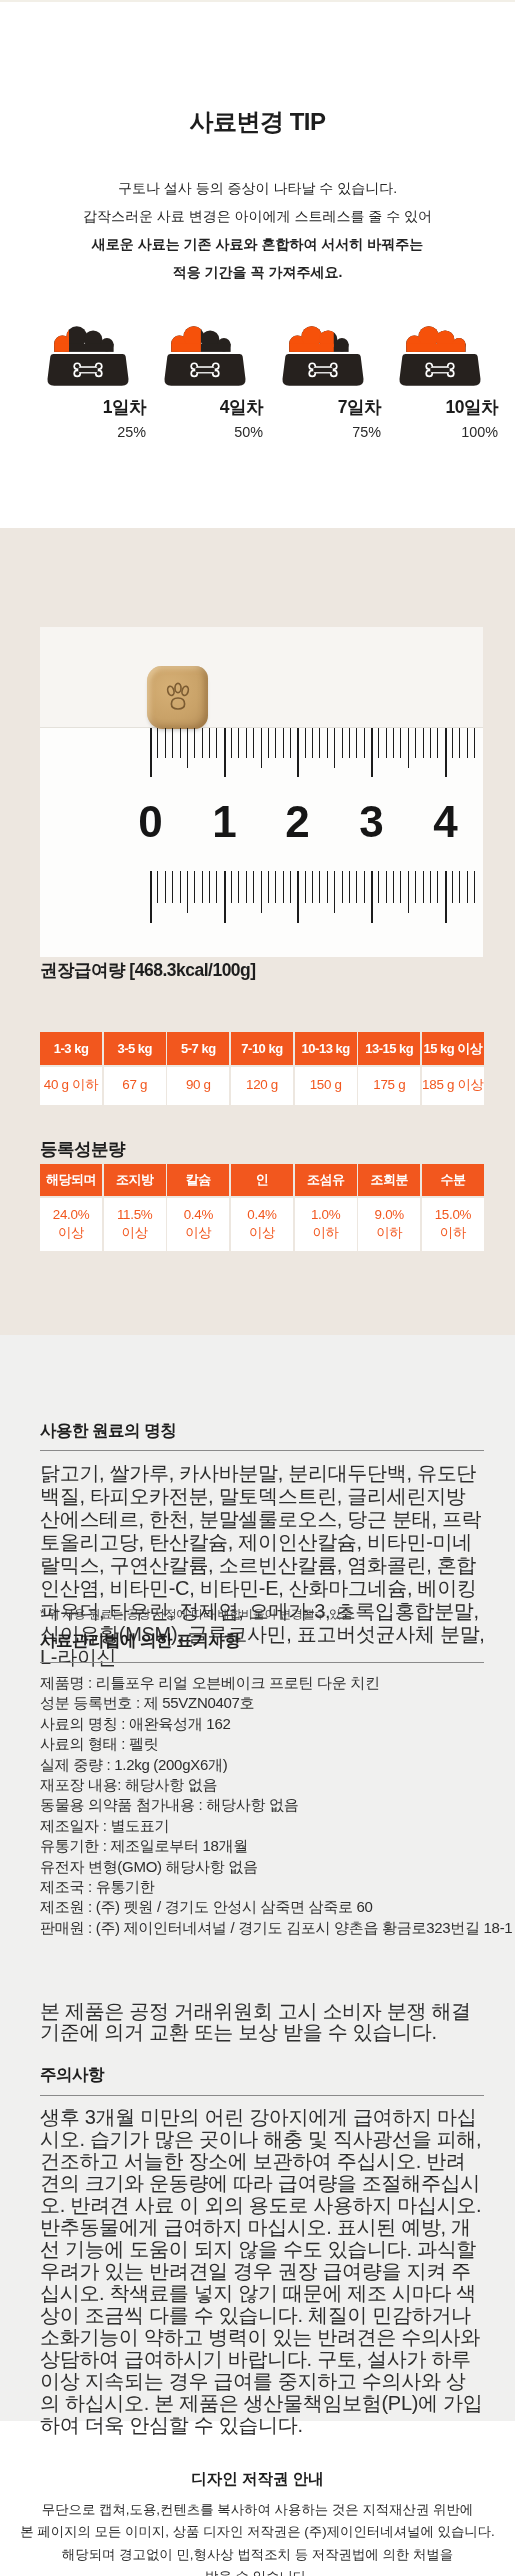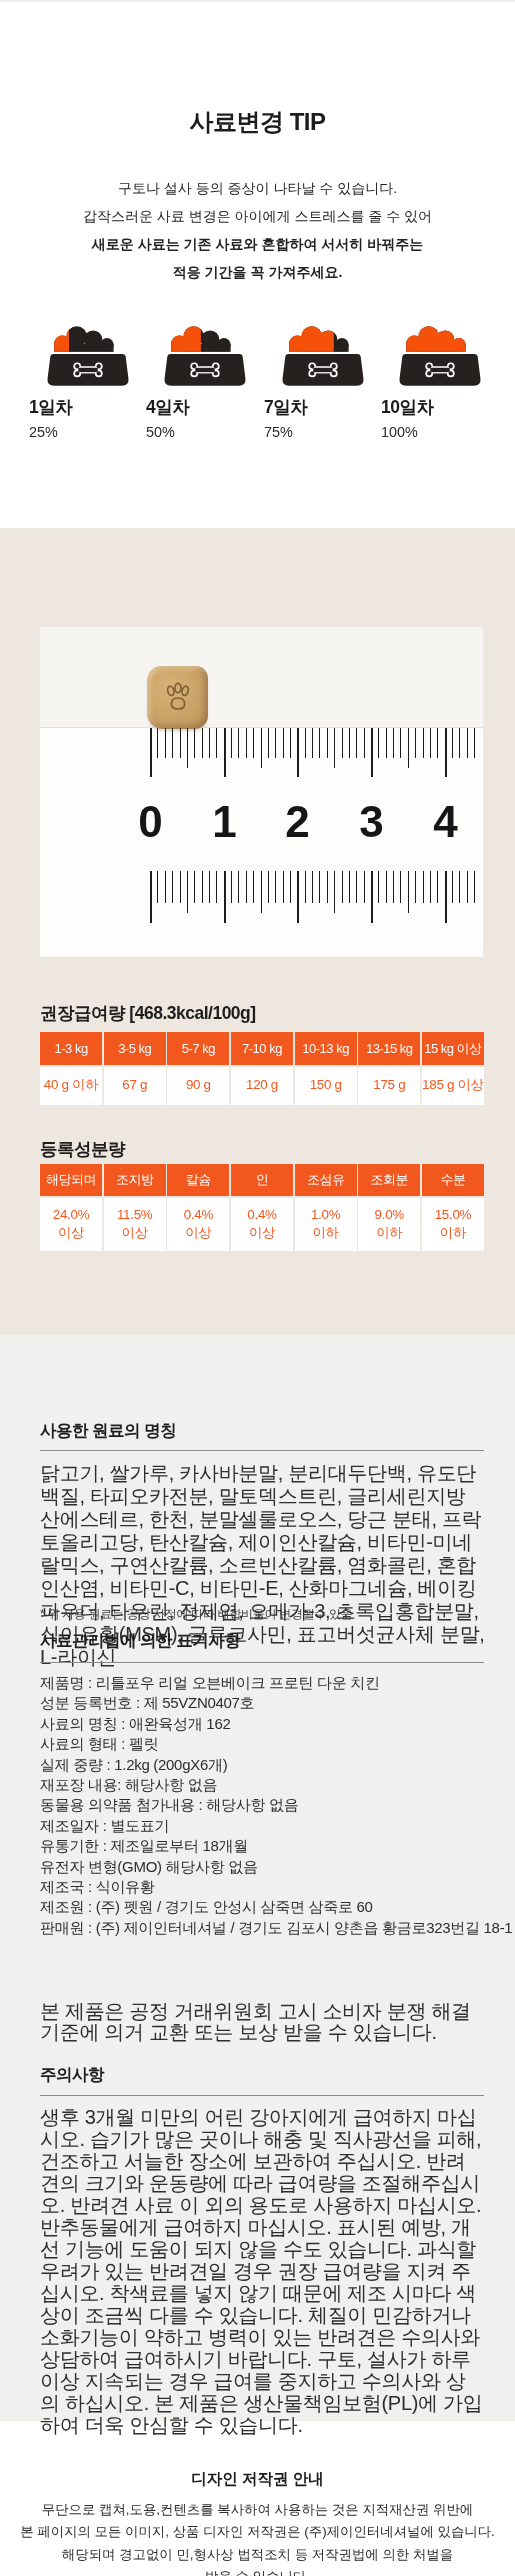--- a/index.html
+++ b/index.html
@@ -10,21 +10,21 @@
   .band-beige{top:528px;height:807px;background:#EDE7E0;}
   .band-gray{top:1335px;height:1086px;background:#F0F0EF;}
   .topline{top:0;left:0;width:515px;height:1.5px;background:#F2EFE7;}
 
   
   .main-title{top:106px;left:0;width:515px;text-align:center;font-size:24px;font-weight:700;
               letter-spacing:-0.5px;color:#1d1d1d;}
   .intro{top:174px;left:0;width:515px;text-align:center;font-size:14px;line-height:28px;color:#222;}
   .intro .b{font-weight:700;}
 
-  .bowl{top:325px;width:117px;text-align:left;}
+  .bowl{top:325px;width:117px;text-align:right;}
   .bowl svg{display:block;margin:0 auto;}
   .day-label{margin-top:8.2px;font-size:17.5px;font-weight:700;color:#1b1b1b;letter-spacing:-0.5px;}
   .day-pct{margin-top:5.2px;font-size:14.4px;color:#2a2a2a;}
 
   
   .photo-box{left:40px;top:627px;width:443px;height:330px;background:#F7F5F2;}
   .ruler-bg{position:absolute;left:0;top:101px;width:443px;height:229px;background:#FDFDFC;}
   .ruler-topline{position:absolute;left:0;top:100px;width:443px;height:1px;background:#E4E1DB;}
   .ruler{position:absolute;left:110px;top:0;width:335px;height:330px;}
   .tick{position:absolute;background:#1c1c1c;}
@@ -32,21 +32,21 @@
              color:#161616;letter-spacing:-1px;}
   .kibble{position:absolute;left:107px;top:39px;width:61px;height:63px;
           background:radial-gradient(circle at 38% 35%, #D6B076 0%, #C9A268 55%, #B8905A 100%);
           border-radius:24% 20% 22% 26%;
           box-shadow:inset -3.6px -2.6px 6.2px rgba(120,85,40,.45), inset 2.6px 2.6px 5.2px rgba(255,236,200,.5),
                      0 3.1px 4.1px -2.1px rgba(0,0,0,.25);}
   .kibble svg{position:absolute;left:50%;top:50%;transform:translate(-50%,-50%);}
 
   .sec-title-beige{left:40px;width:448px;font-size:17.5px;font-weight:700;color:#1d1d1d;letter-spacing:-0.5px;}
   .tbl{left:40px;width:444px;display:grid;grid-template-columns:repeat(7,1fr);gap:1.5px;}
-  .tbl .hcell{background:#F2571E;color:#fff;font-weight:400;font-size:13px;letter-spacing:-0.5px;
+  .tbl .hcell{background:#F2571E;color:#fff;font-weight:700;font-size:13px;letter-spacing:-0.5px;
               display:flex;align-items:center;justify-content:center;}
   .tbl .vcell{background:#fff;color:#F2571E;font-size:13.4px;letter-spacing:-0.3px;
               display:flex;flex-direction:column;align-items:center;justify-content:center;line-height:18.5px;}
   #feeding-table{top:1032px;grid-template-rows:33px 38px;}
   #nutrition-table{top:1164px;grid-template-rows:32px 53px;}
 
   
   .sec-title-gray{left:40px;width:448px;font-size:16.5px;font-weight:700;color:#1d1d1d;letter-spacing:-0.5px;}
   .hr{left:40px;width:444px;height:1px;background:#8A8A8A;}
   .body-text{left:40px;width:445px;font-size:20px;color:#2d2d2d;letter-spacing:-0.3px;word-break:break-all;}
@@ -276,21 +276,21 @@
         <div class="tick" style="left: 317px; top: 244px; width: 1px; height: 32px;"></div>
         <div class="tick" style="left: 324px; top: 244px; width: 1px; height: 32px;"></div>
         <div class="ruler-num" style="left: 0px;">0</div>
         <div class="ruler-num" style="left: 74px;">1</div>
         <div class="ruler-num" style="left: 147px;">2</div>
         <div class="ruler-num" style="left: 221px;">3</div>
         <div class="ruler-num" style="left: 295px;">4</div>
       </div>
   </div>
 
-  <div class="abs sec-title-beige" style="top:1001px">권장급여량 [468.3kcal/100g]</div>
+  <div class="abs sec-title-beige" style="top:958px">권장급여량 [468.3kcal/100g]</div>
   <div class="abs tbl" id="feeding-table">
     <div class="hcell">1-3 kg</div>
     <div class="hcell">3-5 kg</div>
     <div class="hcell">5-7 kg</div>
     <div class="hcell">7-10 kg</div>
     <div class="hcell">10-13 kg</div>
     <div class="hcell">13-15 kg</div>
     <div class="hcell">15 kg 이상</div>
     <div class="vcell">40 g 이하</div>
     <div class="vcell">67 g</div>
@@ -353,21 +353,21 @@
     <div>제품명 : 리틀포우 리얼 오븐베이크 프로틴 다운 치킨</div>
     <div>성분 등록번호 : 제 55VZN0407호</div>
     <div>사료의 명칭 : 애완육성개 162</div>
     <div>사료의 형태 : 펠릿</div>
     <div>실제 중량 : 1.2kg (200gX6개)</div>
     <div>재포장 내용: 해당사항 없음</div>
     <div>동물용 의약품 첨가내용 : 해당사항 없음</div>
     <div>제조일자 : 별도표기</div>
     <div>유통기한 : 제조일로부터 18개월</div>
     <div>유전자 변형(GMO) 해당사항 없음</div>
-    <div>제조국 : 식이유황</div>
+    <div>제조국 : 유통기한</div>
     <div>제조원 : (주) 펫원 / 경기도 안성시 삼죽면 삼죽로 60</div>
     <div>판매원 : (주) 제이인터네셔널 / 경기도 김포시 양촌읍 황금로323번길 18-1</div>
   </div>
   <div class="abs body-text" style="top:2001px;line-height:20.6px">본 제품은 공정 거래위원회 고시 소비자 분쟁 해결기준에 의거 교환 또는 보상 받을 수 있습니다.</div>
 
   <div class="abs sec-title-gray" style="top:2064px">주의사항</div>
   <div class="abs hr" style="top:2095px"></div>
   <div class="abs body-text" style="top:2106px;line-height:22px">생후 3개월 미만의 어린 강아지에게 급여하지 마십시오. 습기가 많은 곳이나 해충 및 직사광선을 피해, 건조하고 서늘한 장소에 보관하여 주십시오. 반려견의 크기와 운동량에 따라 급여량을 조절해주십시오.  반려견 사료 이 외의 용도로 사용하지 마십시오. 반추동물에게 급여하지 마십시오. 표시된 예방, 개선 기능에 도움이 되지 않을 수도 있습니다. 과식할 우려가 있는 반려견일 경우 권장 급여량을 지켜 주십시오. 착색료를 넣지 않기 때문에 제조 시마다 색상이 조금씩 다를 수 있습니다. 체질이 민감하거나 소화기능이 약하고 병력이 있는 반려견은 수의사와 상담하여 급여하시기 바랍니다. 구토, 설사가 하루 이상 지속되는 경우 급여를 중지하고 수의사와 상의 하십시오. 본 제품은 생산물책임보험(PL)에 가입하여 더욱 안심할 수 있습니다.</div>
 
   <div class="abs footer-title">디자인 저작권 안내</div>

